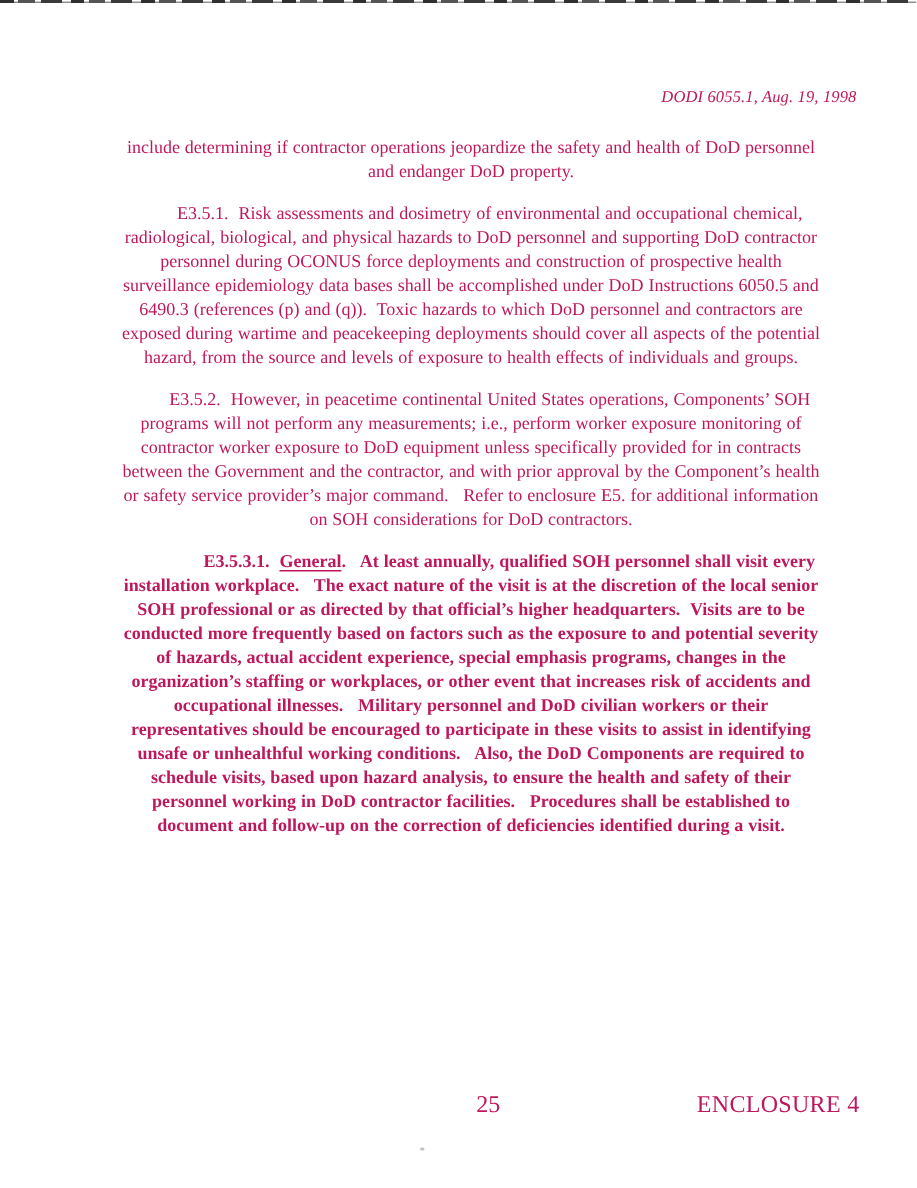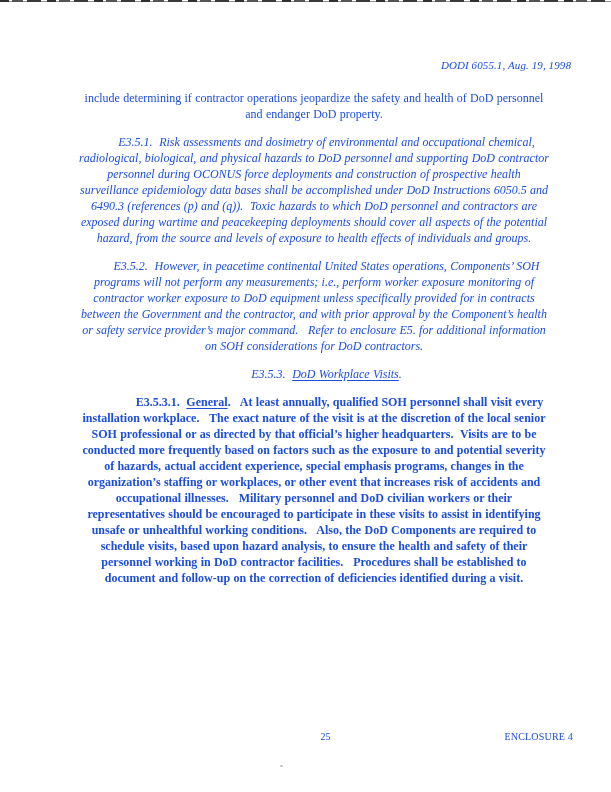--- a/index.html
+++ b/index.html
@@ -7,21 +7,21 @@
     padding: 0;
     background: #ffffff;
   }
   .page {
     position: relative;
     width: 611px;
     height: 792px;
     background: #ffffff;
     overflow: hidden;
     font-family: "Liberation Serif", "DejaVu Serif", serif;
-    color: #1d4ed8;
+    color: #be185d;
   }
   
   .scan-artifact-top {
     position: absolute;
     top: 0;
     left: 0;
     width: 100%;
     height: 3px;
     background-image:
       repeating-linear-gradient(90deg,
@@ -49,33 +49,33 @@
     font-size: 12px;
     line-height: 16px;
     text-align: center;
   }
   .para {
     margin: 0 0 12px 0;
     white-space: pre-wrap;
     word-spacing: 0.3px;
   }
   .para.indent-0 { text-indent: 0; }
-  .para.indent-1 { text-indent: 25px; font-style: italic; }
+  .para.indent-1 { text-indent: 25px; }
   .para.indent-2 { text-indent: 51px; font-weight: bold; }
   .u {
     text-decoration: underline;
     text-underline-offset: 2px;
   }
   .doc-footer {
     position: absolute;
     left: 78px;
     right: 38px;
     top: 731px;
     height: 14px;
-    font-size: 10px;
+    font-size: 16px;
     line-height: 12px;
   }
   .page-number {
     position: absolute;
     left: 50%;
     transform: translateX(-50%);
   }
   .enclosure {
     position: absolute;
     right: 0;
@@ -100,21 +100,20 @@
 
   <div class="doc-header">
     <span>DODI 6055.1, Aug. 19, 1998</span>
   </div>
 
   <main class="doc-body">
     <div id="paragraphs">
         <p class="para indent-0"><span>include determining if contractor operations jeopardize the safety and health of DoD personnel and endanger DoD property.</span></p>
         <p class="para indent-1"><span>E3.5.1.  Risk assessments and dosimetry of environmental and occupational chemical, radiological, biological, and physical hazards to DoD personnel and supporting DoD contractor personnel during OCONUS force deployments and construction of prospective health surveillance epidemiology data bases shall be accomplished under DoD Instructions 6050.5 and 6490.3 (references (p) and (q)).  Toxic hazards to which DoD personnel and contractors are exposed during wartime and peacekeeping deployments should cover all aspects of the potential hazard, from the source and levels of exposure to health effects of individuals and groups.</span></p>
         <p class="para indent-1"><span>E3.5.2.  However, in peacetime continental United States operations, Components’ SOH programs will not perform any measurements; i.e., perform worker exposure monitoring of contractor worker exposure to DoD equipment unless specifically provided for in contracts between the Government and the contractor, and with prior approval by the Component’s health or safety service provider’s major command.   Refer to enclosure E5. for additional information on SOH considerations for DoD contractors.</span></p>
-        <p class="para indent-1"><span>E3.5.3.  </span><span class="u">DoD Workplace Visits</span><span>.</span></p>
         <p class="para indent-2"><span>E3.5.3.1.  </span><span class="u">General</span><span>.   At least annually, qualified SOH personnel shall visit every installation workplace.   The exact nature of the visit is at the discretion of the local senior SOH professional or as directed by that official’s higher headquarters.  Visits are to be conducted more frequently based on factors such as the exposure to and potential severity of hazards, actual accident experience, special emphasis programs, changes in the organization’s staffing or workplaces, or other event that increases risk of accidents and occupational illnesses.   Military personnel and DoD civilian workers or their representatives should be encouraged to participate in these visits to assist in identifying unsafe or unhealthful working conditions.   Also, the DoD Components are required to schedule visits, based upon hazard analysis, to ensure the health and safety of their personnel working in DoD contractor facilities.   Procedures shall be established to document and follow-up on the correction of deficiencies identified during a visit.</span></p>
       </div>
   </main>
 
   <div class="doc-footer">
     <span class="page-number">25</span>
     <span class="enclosure">ENCLOSURE 4</span>
   </div>
 
   <div class="scan-speck"></div>

